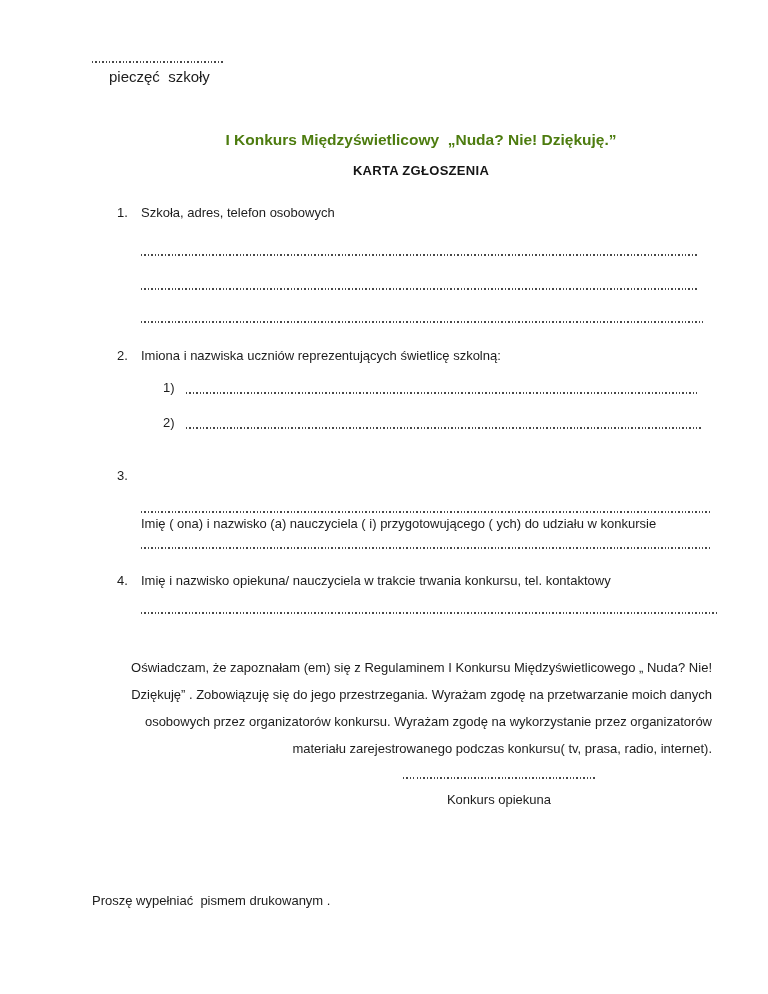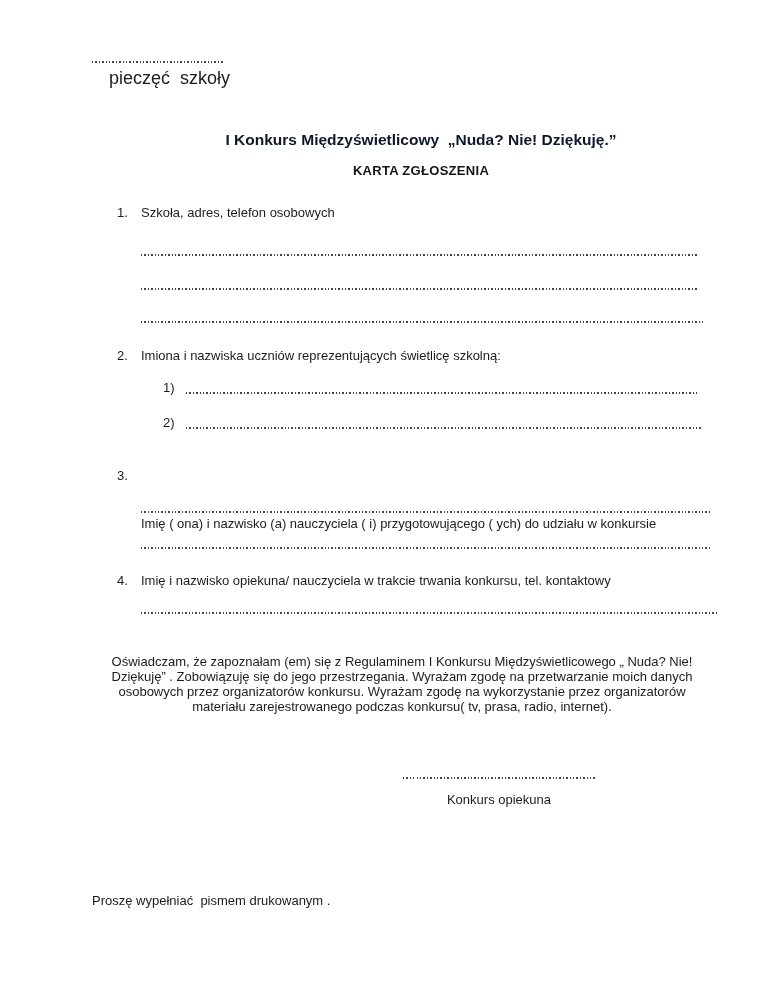--- a/index.html
+++ b/index.html
@@ -16,39 +16,39 @@
   .pre { white-space:pre-wrap; }
   .nowrap { white-space:nowrap; }
   .dotline {
     height:2px;
     background-image:repeating-linear-gradient(to right, #474747 0 1.3px, transparent 1.3px 3.4px);
   }
   .title {
     font-weight:bold;
     font-size:15.5px;
     text-align:center;
-    color:#0f172a;
+    color:#4d7c0f;
   }
   .subtitle {
     font-weight:bold;
     font-size:13px;
     letter-spacing:0.3px;
     text-align:center;
     color:#151515;
   }
-  .para { line-height:15px; text-align:center; }
+  .para { line-height:27px; text-align:right; }
   .sig-caption { text-align:center; }
 </style>
 </head>
 <body>
 
 <div class="page">
 
   <div class="abs dotline" style="left:92px; top:61px; width:133px;"></div>
-  <div class="abs pre" style="left:109px; top:68px; font-size:18px;">pieczęć  szkoły</div>
+  <div class="abs pre" style="left:109px; top:68px; font-size:15px;">pieczęć  szkoły</div>
 
   <div class="abs title pre" style="left:92px; top:131px; width:658px;">I Konkurs Międzyświetlicowy  „Nuda? Nie! Dziękuję.”</div>
   <div class="abs subtitle" style="left:92px; top:163px; width:658px;">KARTA ZGŁOSZENIA</div>
 
   <div class="abs" style="left:117px; top:205px;">1.</div>
   <div class="abs nowrap" style="left:141px; top:205px;">Szkoła, adres, telefon osobowych</div>
   <div class="abs dotline" style="left:141px; top:254px; width:557px;"></div>
   <div class="abs dotline" style="left:141px; top:288px; width:557px;"></div>
   <div class="abs dotline" style="left:141px; top:321px; width:562px;"></div>
 

